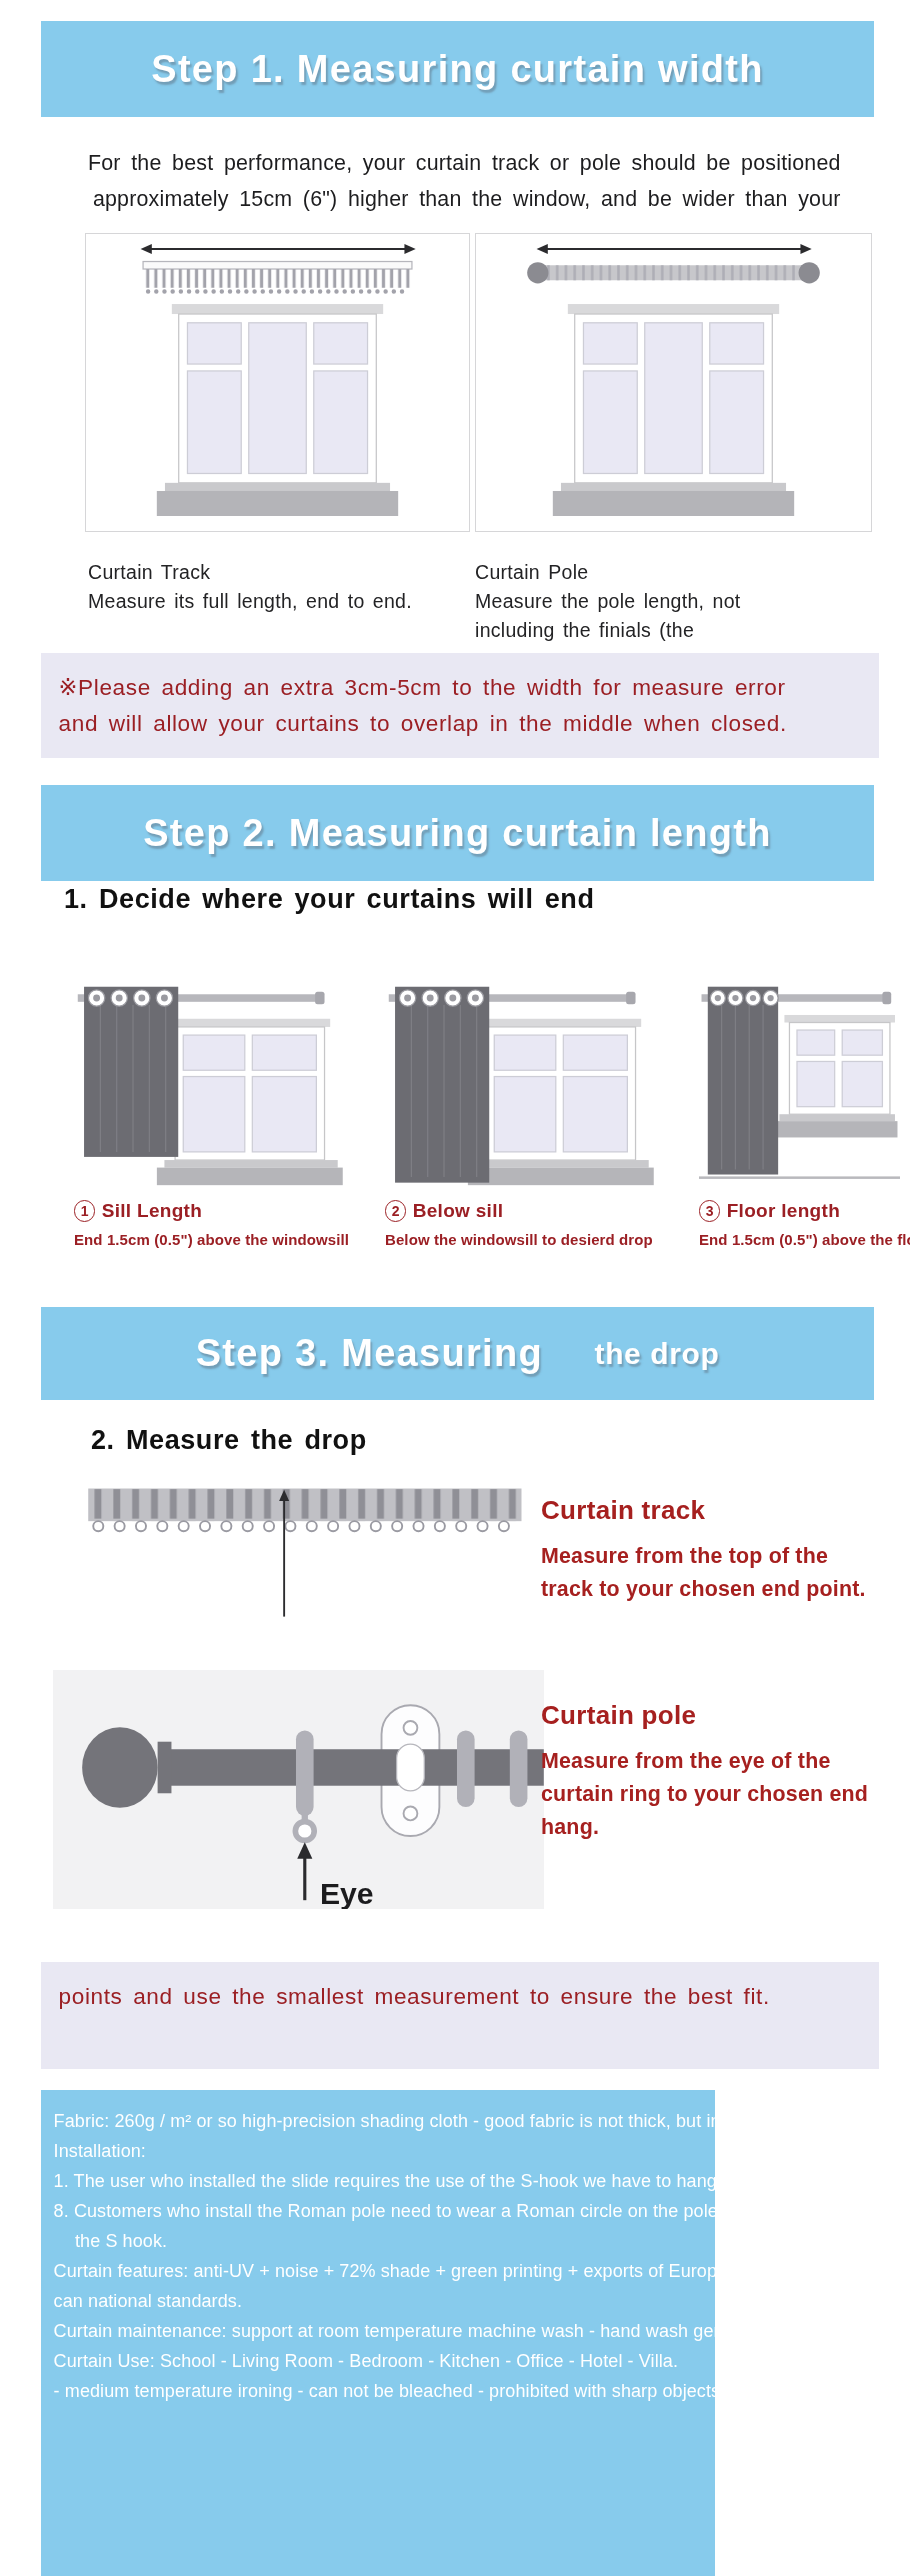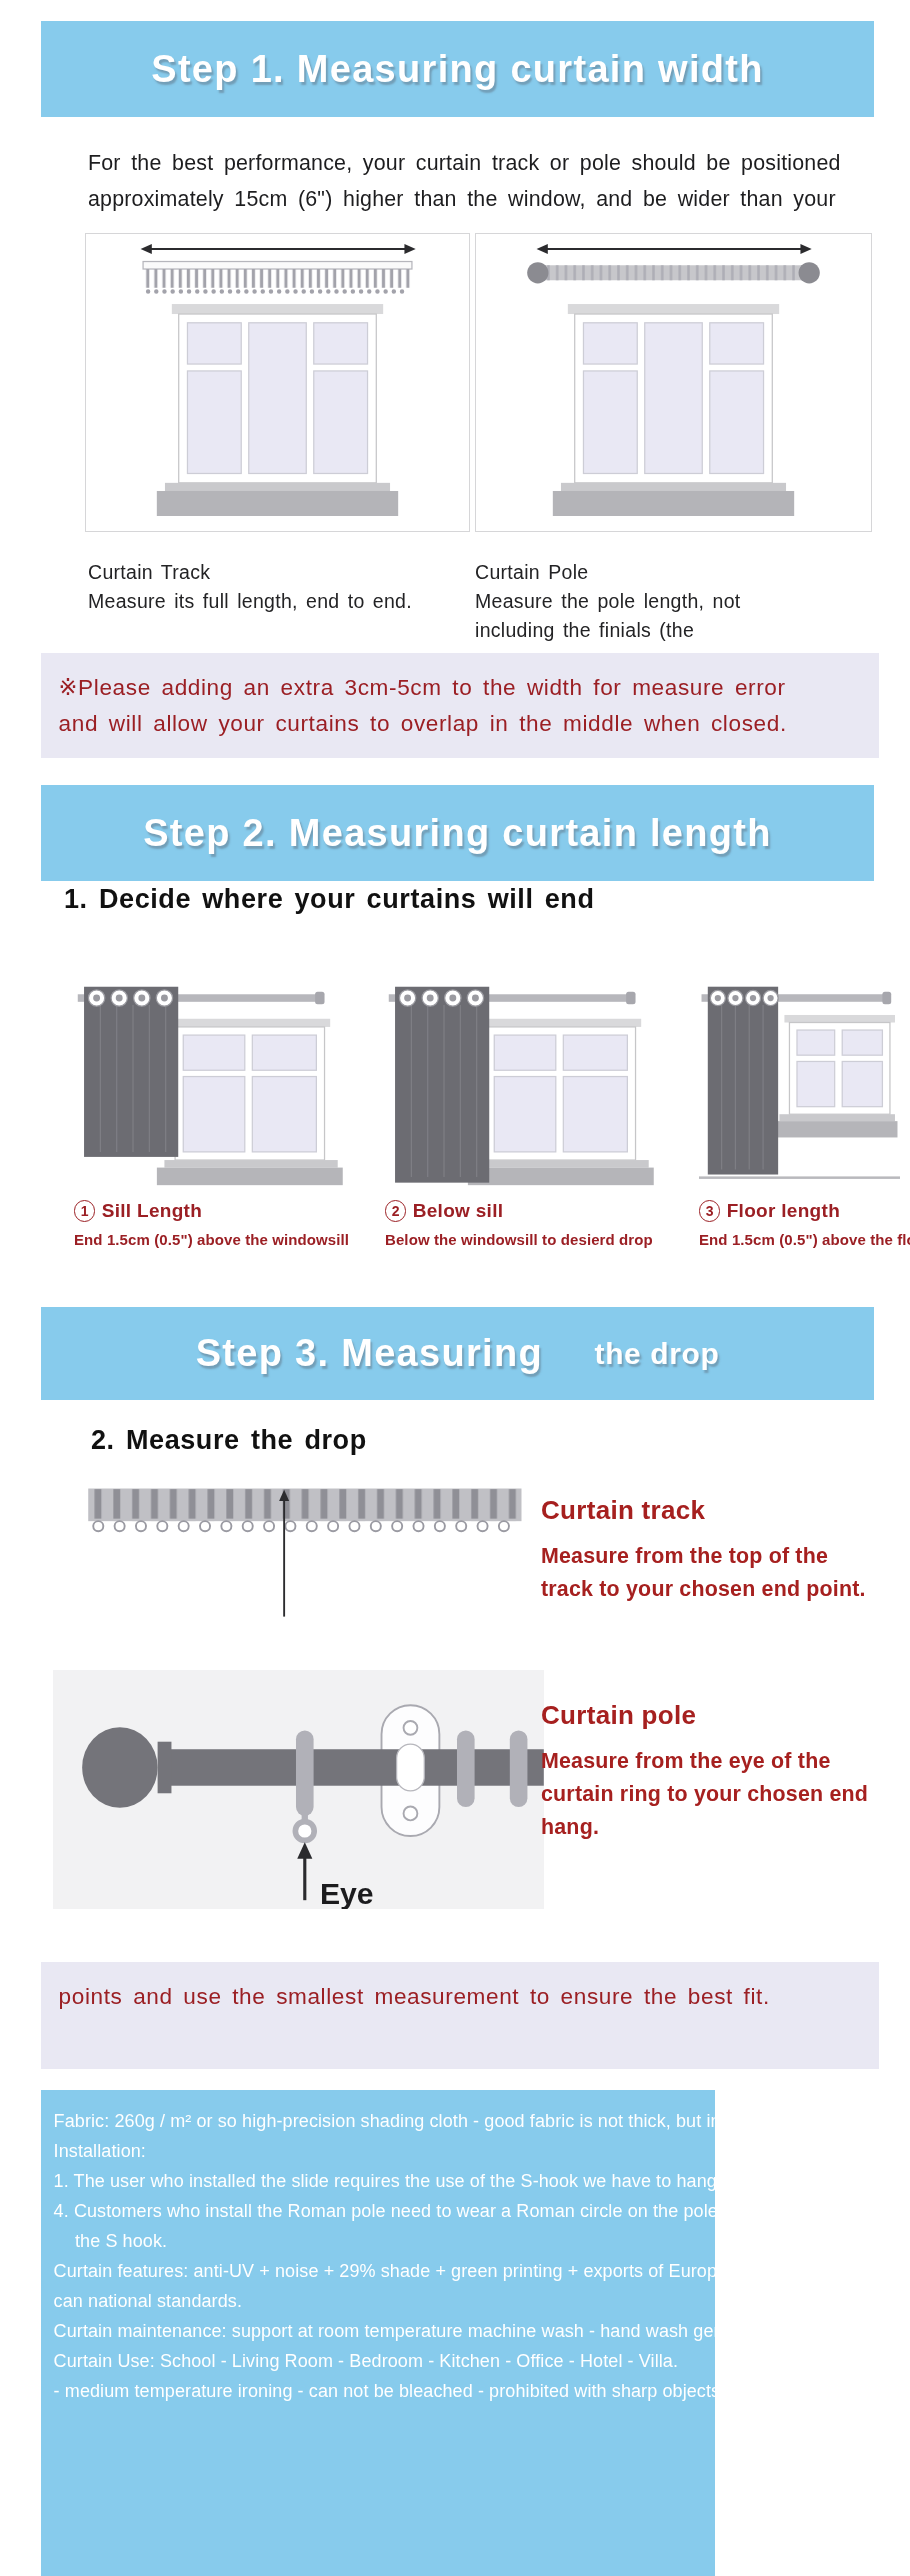--- a/index.html
+++ b/index.html
@@ -15,21 +15,21 @@
   #page{position:relative;width:910px;height:2576px;background:#ffffff;overflow:hidden;margin:16px auto;}
 
   .banner{position:absolute;left:41px;width:833px;height:96px;background:var(--blue);
           display:flex;align-items:center;justify-content:center;}
   .banner-title{font-weight:bold;font-size:38px;color:#ffffff;letter-spacing:1.3px;
           text-shadow:1.9px 2.5px 1.9px rgba(96,120,138,.55);white-space:nowrap;}
   .banner-sub{font-weight:bold;font-size:30px;color:#ffffff;letter-spacing:0.6px;margin-left:12.6px;
           text-shadow:1.9px 2.5px 1.9px rgba(96,120,138,.55);}
 
   .intro{position:absolute;top:129px;left:88px;font-size:21.4px;line-height:36px;color:var(--ink);
-         letter-spacing:0.2px;word-spacing:4.4px;white-space:nowrap;}
+         letter-spacing:0.2px;word-spacing:4.4px;white-space:nowrap;text-align:right;}
 
   .wbox{position:absolute;top:217px;height:299px;border:0.6px solid #d6d6d8;background:#ffffff;}
   .wbox.left{left:85px;width:385px;}
   .wbox.right{left:475px;width:397px;}
   .wbox svg{display:block;width:100%;height:100%;}
 
   .wlabel{position:absolute;top:542px;font-size:19.5px;line-height:29px;color:#232325;
           letter-spacing:0.3px;word-spacing:2.5px;white-space:nowrap;}
   .wlabel.left{left:88px;}
   .wlabel.right{left:475px;}
@@ -372,23 +372,23 @@
   </div>
 
   <div class="note note2">
     <div>points and use the smallest measurement to ensure the best fit.</div>
   </div>
 
   <div class="infopanel">
     <div class="iline">Fabric: 260g / m² or so high-precision shading cloth - good fabric is not thick, but in density.</div>
     <div class="iline">Installation:</div>
     <div class="iline">1. The user who installed the slide requires the use of the S-hook we have to hang</div>
-    <div class="iline">4. Customers who install the Roman pole need to wear a Roman circle on the pole and then use</div>
+    <div class="iline">8. Customers who install the Roman pole need to wear a Roman circle on the pole and then use</div>
     <div class="iline indent">the S hook.</div>
-    <div class="iline">Curtain features: anti-UV + noise + 29% shade + green printing + exports of European and Ameri-</div>
+    <div class="iline">Curtain features: anti-UV + noise + 72% shade + green printing + exports of European and Ameri-</div>
     <div class="iline">can national standards.</div>
     <div class="iline">Curtain maintenance: support at room temperature machine wash - hand wash gently - dry cleaning</div>
     <div class="iline">Curtain Use: School - Living Room - Bedroom - Kitchen - Office - Hotel - Villa.</div>
     <div class="iline">- medium temperature ironing - can not be bleached - prohibited with sharp objects wash.</div>
   </div>
 
 </div>
 
 
 </body></html>

